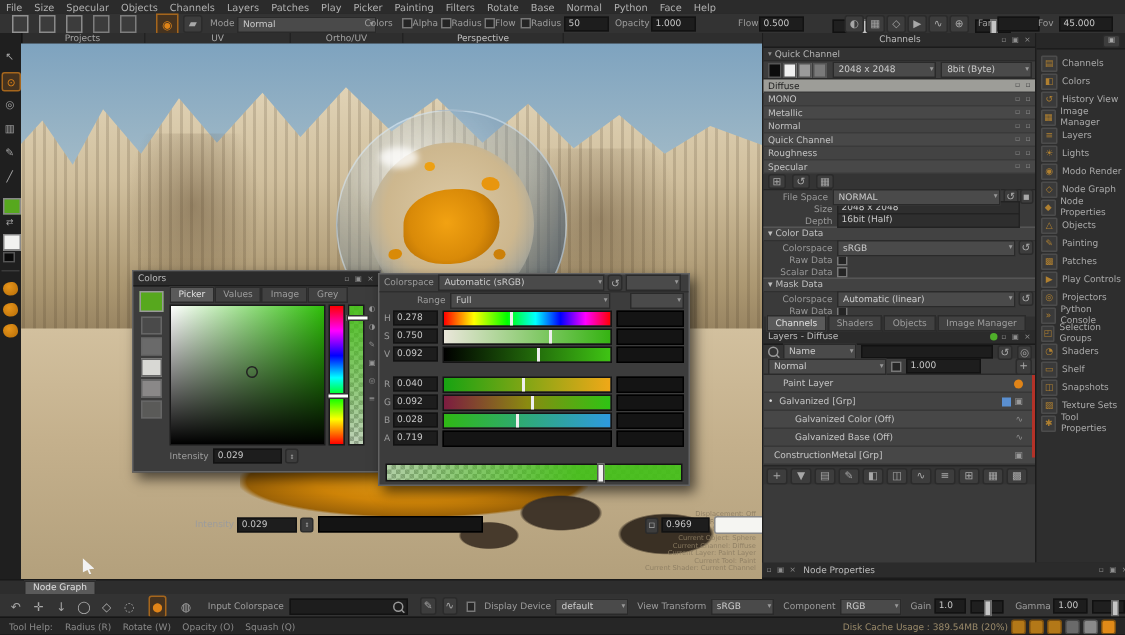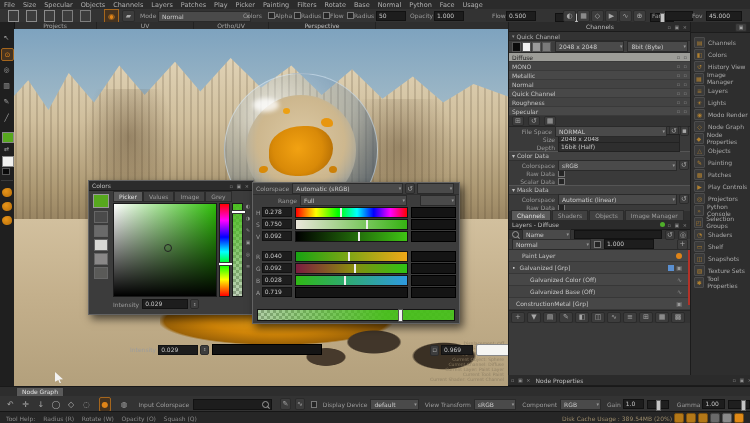--- a/index.html
+++ b/index.html
@@ -68,21 +68,21 @@
     <span class="menu">Patches</span>
     <span class="menu">Play</span>
     <span class="menu">Picker</span>
     <span class="menu">Painting</span>
     <span class="menu">Filters</span>
     <span class="menu">Rotate</span>
     <span class="menu">Base</span>
     <span class="menu">Normal</span>
     <span class="menu">Python</span>
     <span class="menu">Face</span>
-    <span class="menu">Usage</span>
+    <span class="menu">Help</span>
   </div>
 
   <div class="a row" style="left:0;top:9px;width:750px;height:13px;background:#333333;border-bottom:1px solid #1d1d1d;">
     <span class="a" style="left:8px;top:1px;width:9px;height:10px;border:1px solid #909090;background:#3c3c3c;"></span>
     <span class="a" style="left:26px;top:1px;width:9px;height:10px;border:1px solid #8a8a8a;background:#3c3c3c;"></span>
     <span class="a" style="left:44px;top:1px;width:9px;height:10px;border:1px solid #8a8a8a;background:#3c3c3c;"></span>
     <span class="a" style="left:62px;top:1px;width:9px;height:10px;border:1px solid #7d7d7d;background:#3c3c3c;"></span>
     <span class="a" style="left:80px;top:1px;width:9px;height:10px;border:1px solid #7d7d7d;background:#3c3c3c;"></span>
     <span class="a" style="left:104px;top:0;width:13px;height:12px;background:#46331f;border:1px solid #a5661d;color:#e08418;display:flex;align-items:center;justify-content:center;font-size:8px;">◉</span>
     <span class="a ico" style="left:122px;top:1px;width:11px;height:10px;">▰</span>

